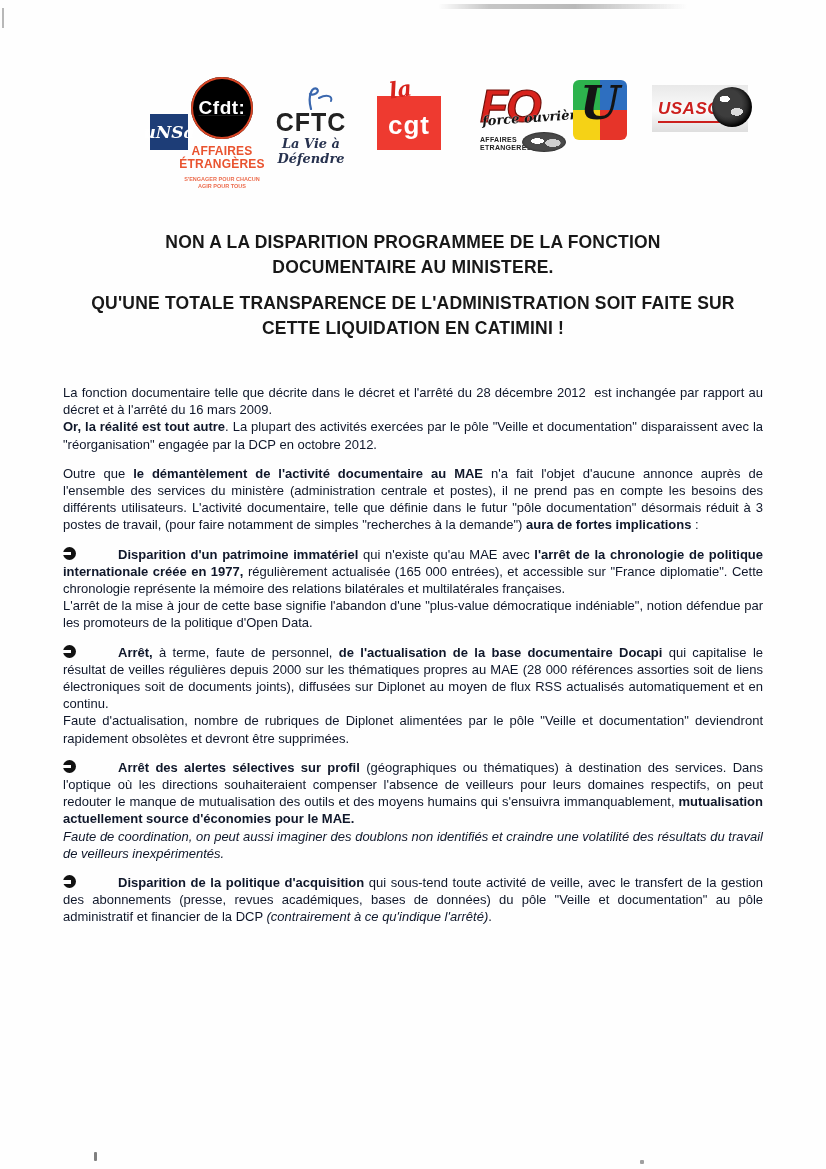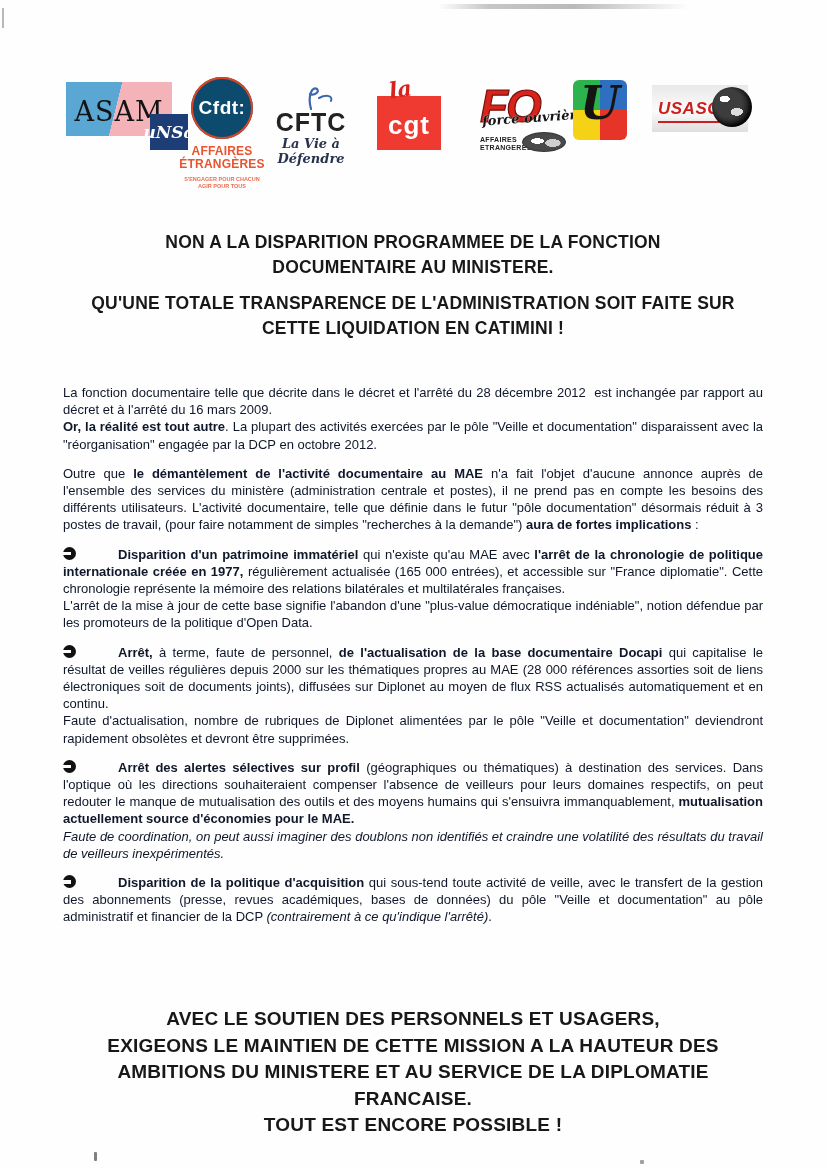--- a/index.html
+++ b/index.html
@@ -22,23 +22,23 @@
   .logo{position:absolute;}
   
   .asam-rect{position:absolute; left:0; top:0; width:106px; height:54px;
     background:linear-gradient(104deg,#5aa7d4 47%,#f3b3b8 47%);
     display:flex; align-items:center; justify-content:center;}
   .asam-text{font-family:"DejaVu Serif", serif; font-size:27px; color:#131313; letter-spacing:1px; margin-top:4px;}
   .asam-unsa{position:absolute; left:84px; top:32px; width:38px; height:36px; background:#1d3d77;
     color:#fff; display:flex; align-items:center; justify-content:center;
     font-family:"DejaVu Serif", serif; font-size:17px; font-weight:700; font-style:italic;}
   
-  .cfdt-circle{width:62px; height:62px; border-radius:50%; background:#0c4a6e; margin:0 auto;
+  .cfdt-circle{width:62px; height:62px; border-radius:50%; background:#000000; margin:0 auto;
     box-shadow:inset 0 0 0 2px #d84525;
-    display:flex; align-items:center; justify-content:center;}
+    display:flex; align-items:center; justify-content:center;text-decoration:underline;}
   .cfdt-name{color:#fff; font-size:19px; font-weight:700; letter-spacing:.5px;}
   .cfdt-dept{margin-top:6px; text-align:center; color:#e9532f; font-weight:700; font-size:12px; line-height:13px; letter-spacing:.2px;}
   .cfdt-slogan{margin-top:5px; text-align:center; color:#e9532f; font-weight:700; font-size:5.5px; line-height:7px; opacity:.85;}
   
   .cftc{text-align:center; width:86px;}
   .cftc-name{font-size:25px; font-weight:800; color:#222; letter-spacing:1px; line-height:24px;}
   .cftc-slogan{font-family:"DejaVu Serif", serif; font-style:italic; font-weight:700; font-size:13px; color:#27324f; margin-top:2px;}
   
   .cgt-square{position:absolute; left:0; top:14px; width:64px; height:54px; background:#ee3a30;
     display:flex; align-items:flex-end; justify-content:center;}
@@ -107,23 +107,20 @@
 <div class="page">
 
   <div class="artifact smudge-top"></div>
   <div class="artifact mark-left-edge"></div>
   <div class="artifact speck-1"></div>
   <div class="artifact speck-2"></div>
 
   <div>
 
     <div class="logo" style="left:66px; top:82px; width:130px; height:75px;">
-      <div class="asam-rect">
-        <span class="asam-text">ASAM</span>
-      </div>
       <div class="asam-unsa">uNSa</div>
     </div>
 
     <div class="logo" style="left:177px; top:77px; width:90px;">
       <div class="cfdt-circle">
         <span class="cfdt-name">Cfdt:</span>
       </div>
       <div class="cfdt-dept">
         <div>AFFAIRES</div>
         <div>ÉTRANGÈRES</div>
@@ -198,19 +195,14 @@
 Faute d'actualisation, nombre de rubriques de Diplonet alimentées par le pôle "Veille et documentation" deviendront rapidement obsolètes et devront être supprimées.</span></span></p>
 
 
     <p class="para"><span class="bullet-glyph"></span><span class="tab"></span><span class="runs"><span class="run-b">Arrêt des alertes sélectives sur profil</span><span> (géographiques ou thématiques) à destination des services. Dans l'optique où les directions souhaiteraient compenser l'absence de veilleurs pour leurs domaines respectifs, on peut redouter le manque de mutualisation des outils et des moyens humains qui s'ensuivra immanquablement, </span><span class="run-b">mutualisation actuellement source d'économies pour le MAE.</span><span>
 </span><span class="run-i">Faute de coordination, on peut aussi imaginer des doublons non identifiés et craindre une volatilité des résultats du travail de veilleurs inexpérimentés.</span></span></p>
 
     <p class="para"><span class="bullet-glyph"></span><span class="tab"></span><span class="runs"><span class="run-b">Disparition de la politique d'acquisition</span><span> qui sous-tend toute activité de veille, avec le transfert de la gestion des abonnements (presse, revues académiques, bases de données) du pôle "Veille et documentation" au pôle administratif et financier de la DCP </span><span class="run-i">(contrairement à ce qu'indique l'arrêté)</span><span>.</span></span></p>
 
   </div>
 
-  <div class="footer">AVEC LE SOUTIEN DES PERSONNELS ET USAGERS,
-EXIGEONS LE MAINTIEN DE CETTE MISSION A LA HAUTEUR DES
-AMBITIONS DU MINISTERE ET AU SERVICE DE LA DIPLOMATIE
-FRANCAISE.
-TOUT EST ENCORE POSSIBLE !</div>
 
 </div>
 
 </body></html>

